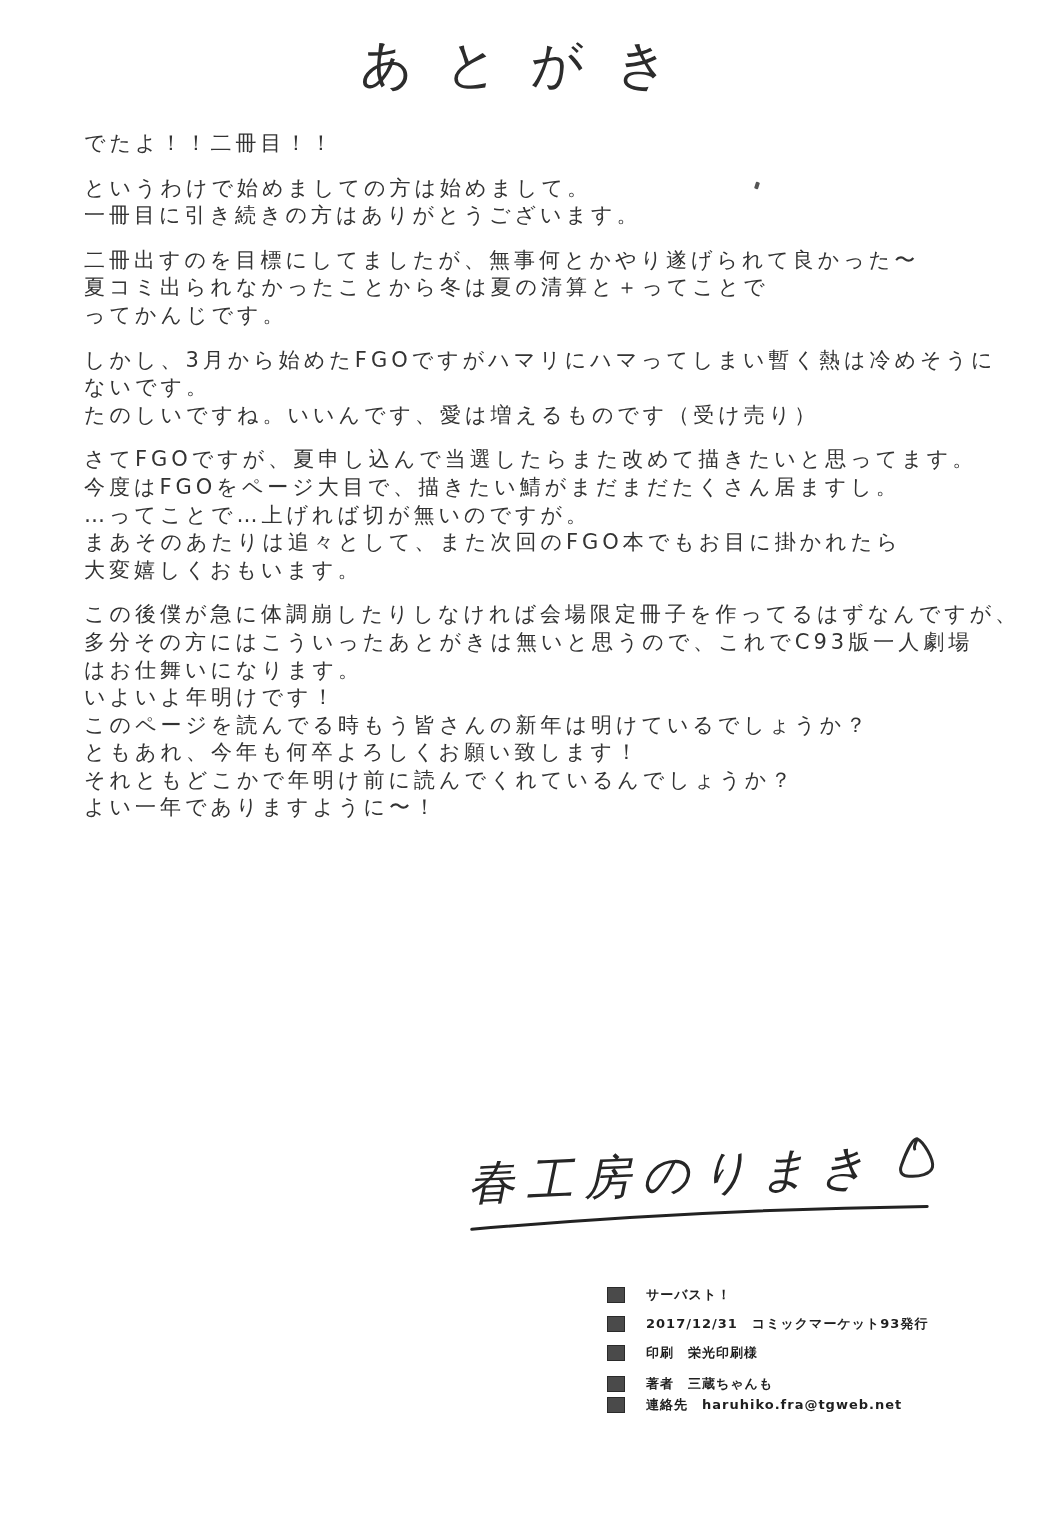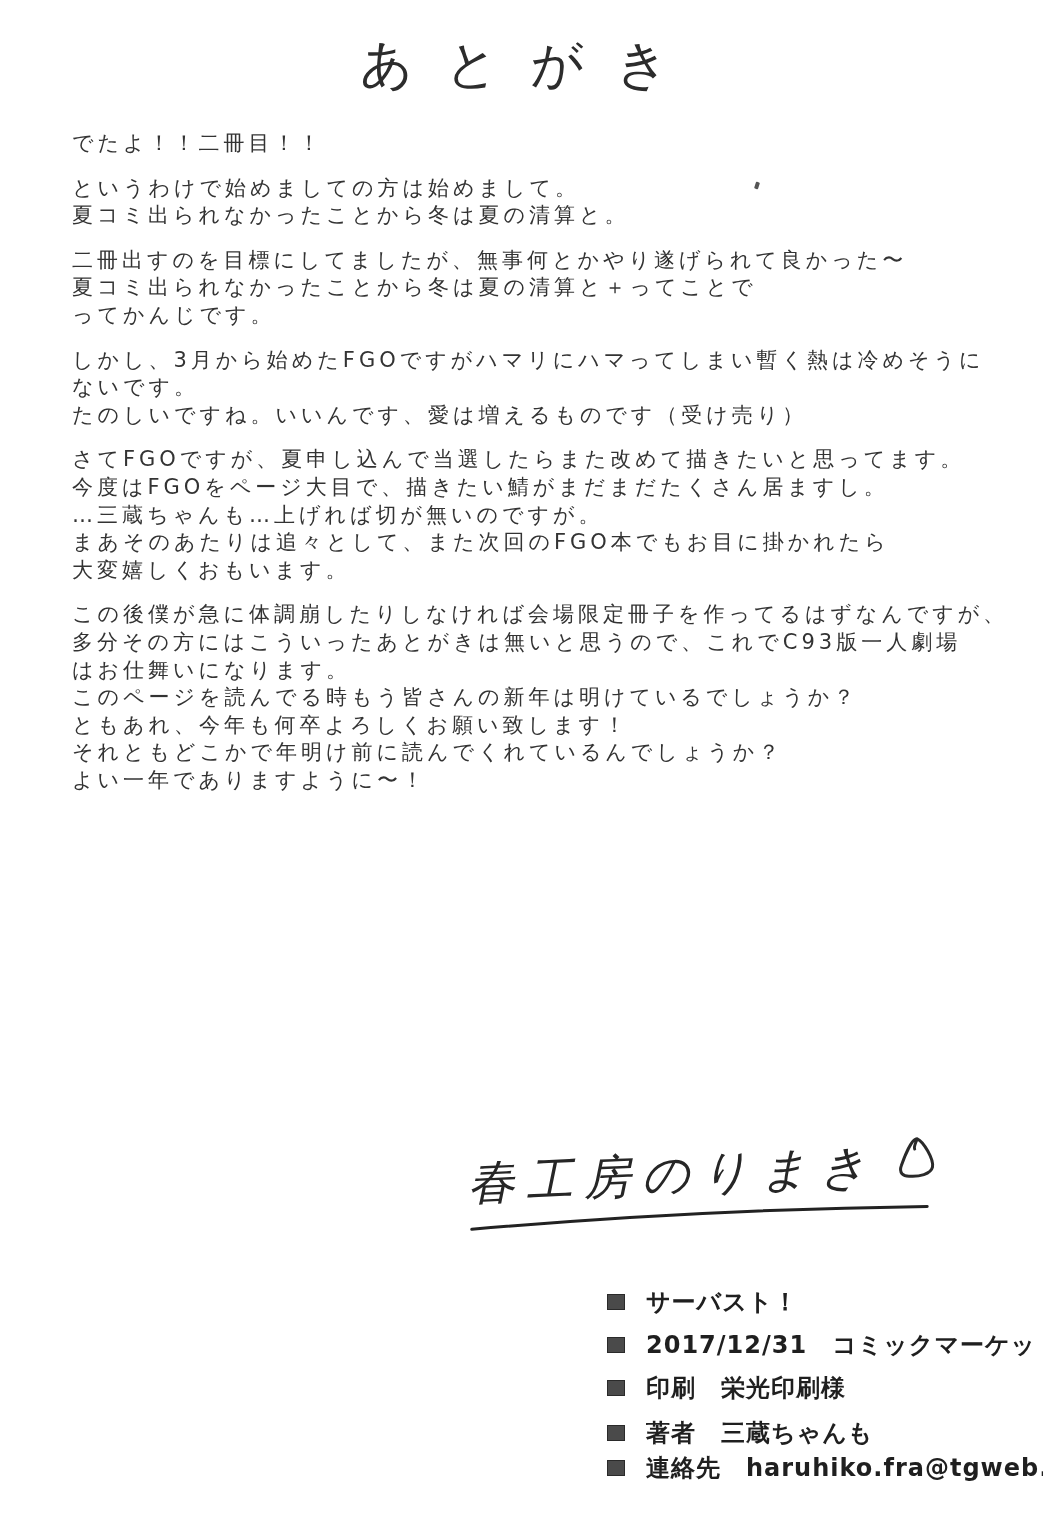--- a/index.html
+++ b/index.html
@@ -18,21 +18,21 @@
     margin:0;
     text-align:center;
     font-size:52px;
     font-weight:500;
     letter-spacing:32px;
     padding-left:32px; 
     color:#2c2c2c;
   }
   .afterword-body{
     position:absolute;
-    top:130px;left:72px;
+    top:130px;left:84px;
     width:930px;
   }
   .paragraph{margin:0 0 17px 0;}
   .text-line{
     font-size:21px;
     line-height:27.6px;
     letter-spacing:4px;
     white-space:nowrap;
     color:#333333;
   }
@@ -82,63 +82,64 @@
   }
   .colophon-group:last-child .colophon-row{margin-bottom:3px;}
   .bullet{
     width:16px;height:14px;
     background:#4a4a4a;
     outline:1px solid #2a2a2a;
     margin-right:22px;
     flex:0 0 auto;
   }
   .colophon-text{
-    font-size:24px;
+    font-size:13px;
     font-weight:600;
     letter-spacing:1px;
     color:#1f1f1f;
     text-align:right;
   }
 </style>
 </head>
 <body>
 
 <div class="page">
 
   <h1 class="page-title">あとがき</h1>
 
   <div class="afterword-body">
       <div class="paragraph">
         <div class="text-line">でたよ！！二冊目！！</div>
       </div>
       <div class="paragraph">
         <div class="text-line">というわけで始めましての方は始めまして。</div>
-        <div class="text-line">夏コミ出られなかったことから冬は夏の清算と。</div>
+        <div class="text-line">一冊目に引き続きの方はありがとうございます。</div>
       </div>
       <div class="paragraph">
         <div class="text-line">二冊出すのを目標にしてましたが、無事何とかやり遂げられて良かった〜</div>
         <div class="text-line">夏コミ出られなかったことから冬は夏の清算と＋ってことで</div>
         <div class="text-line">ってかんじです。</div>
       </div>
       <div class="paragraph">
         <div class="text-line">しかし、3月から始めたFGOですがハマリにハマってしまい暫く熱は冷めそうに</div>
         <div class="text-line">ないです。</div>
         <div class="text-line">たのしいですね。いいんです、愛は増えるものです（受け売り）</div>
       </div>
       <div class="paragraph">
         <div class="text-line">さてFGOですが、夏申し込んで当選したらまた改めて描きたいと思ってます。</div>
         <div class="text-line">今度はFGOをページ大目で、描きたい鯖がまだまだたくさん居ますし。</div>
-        <div class="text-line">…三蔵ちゃんも…上げれば切が無いのですが。</div>
+        <div class="text-line">…ってことで…上げれば切が無いのですが。</div>
         <div class="text-line">まあそのあたりは追々として、また次回のFGO本でもお目に掛かれたら</div>
         <div class="text-line">大変嬉しくおもいます。</div>
       </div>
       <div class="paragraph">
         <div class="text-line">この後僕が急に体調崩したりしなければ会場限定冊子を作ってるはずなんですが、</div>
         <div class="text-line">多分その方にはこういったあとがきは無いと思うので、これでC93版一人劇場</div>
         <div class="text-line">はお仕舞いになります。</div>
+        <div class="text-line">いよいよ年明けです！</div>
         <div class="text-line">このページを読んでる時もう皆さんの新年は明けているでしょうか？</div>
         <div class="text-line">ともあれ、今年も何卒よろしくお願い致します！</div>
         <div class="text-line">それともどこかで年明け前に読んでくれているんでしょうか？</div>
         <div class="text-line">よい一年でありますように〜！</div>
       </div>
     </div>
 
   <span class="scan-artifact"></span>
 
   <div class="signature">

